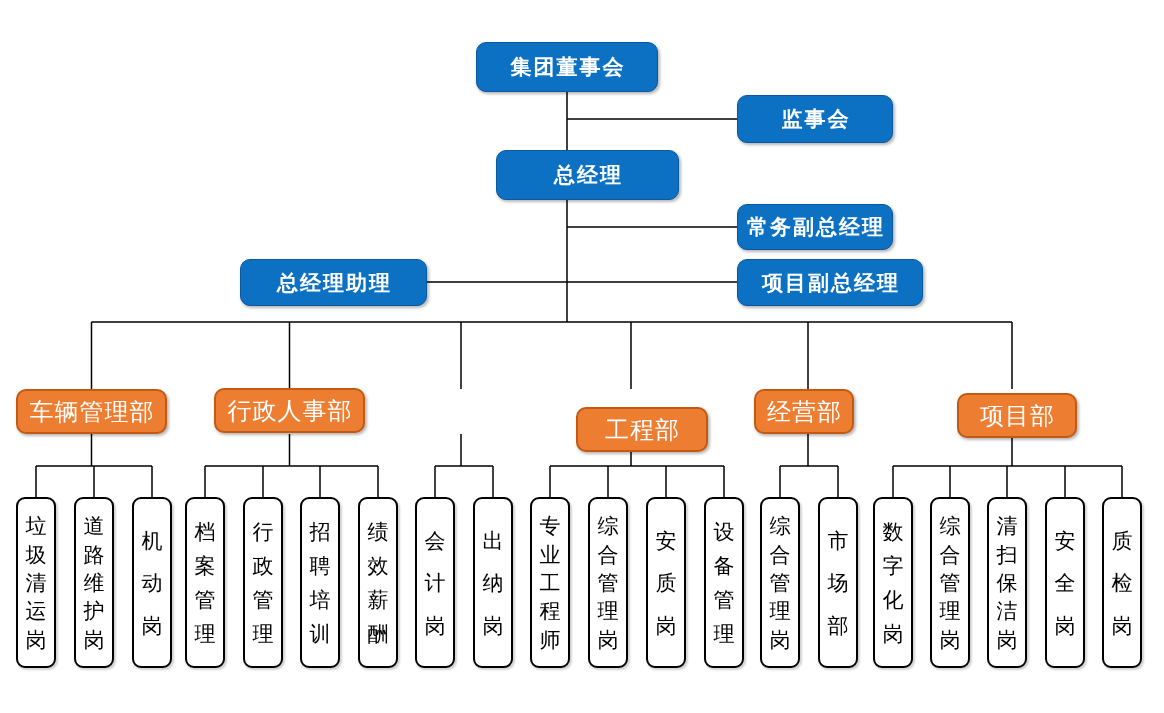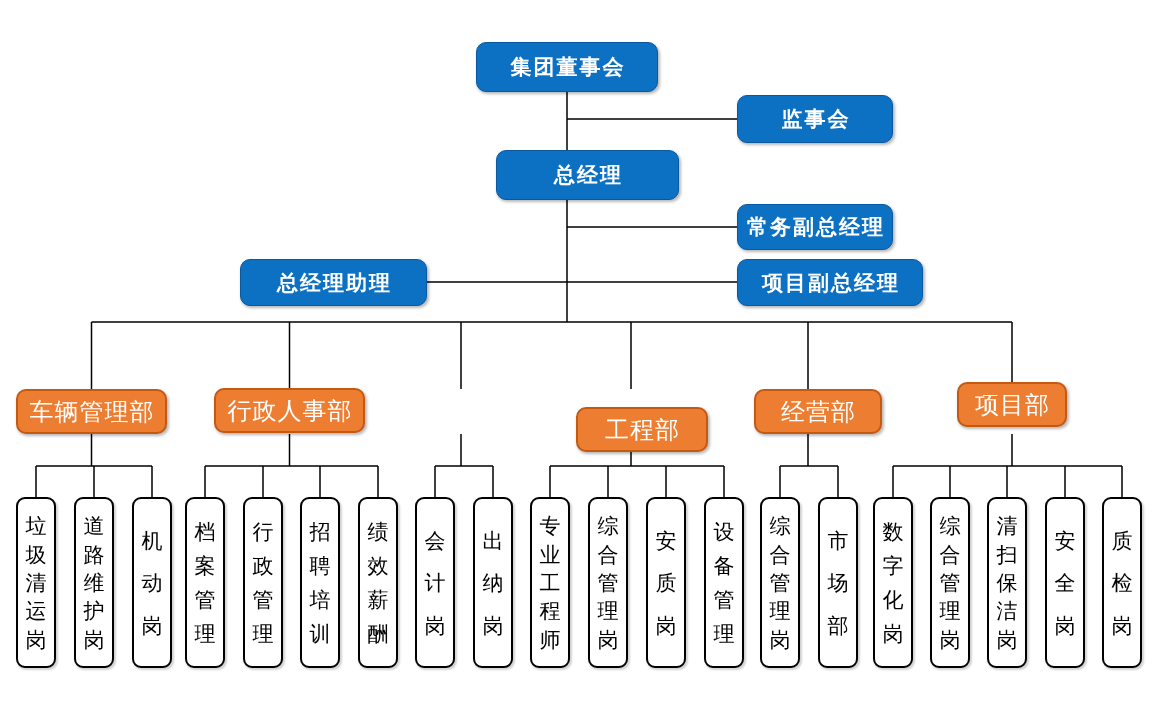--- a/index.html
+++ b/index.html
@@ -172,25 +172,25 @@
 
   <div class="node dept" style="left:214px;top:388px;width:151px;height:45px">
     <span>行政人事部</span>
   </div>
 
 
   <div class="node dept" style="left:576px;top:407px;width:132px;height:45px">
     <span>工程部</span>
   </div>
 
-  <div class="node dept" style="left:754px;top:389px;width:128px;height:45px">
+  <div class="node dept" style="left:754px;top:389px;width:100px;height:45px">
     <span>经营部</span>
   </div>
 
-  <div class="node dept" style="left:957px;top:382px;width:110px;height:45px">
+  <div class="node dept" style="left:957px;top:393px;width:120px;height:45px">
     <span>项目部</span>
   </div>
 
   <div class="node pos" style="left:16px;top:497px">
     <span class="vtext">
         <span>垃</span>
         <span>圾</span>
         <span>清</span>
         <span>运</span>
         <span>岗</span>

